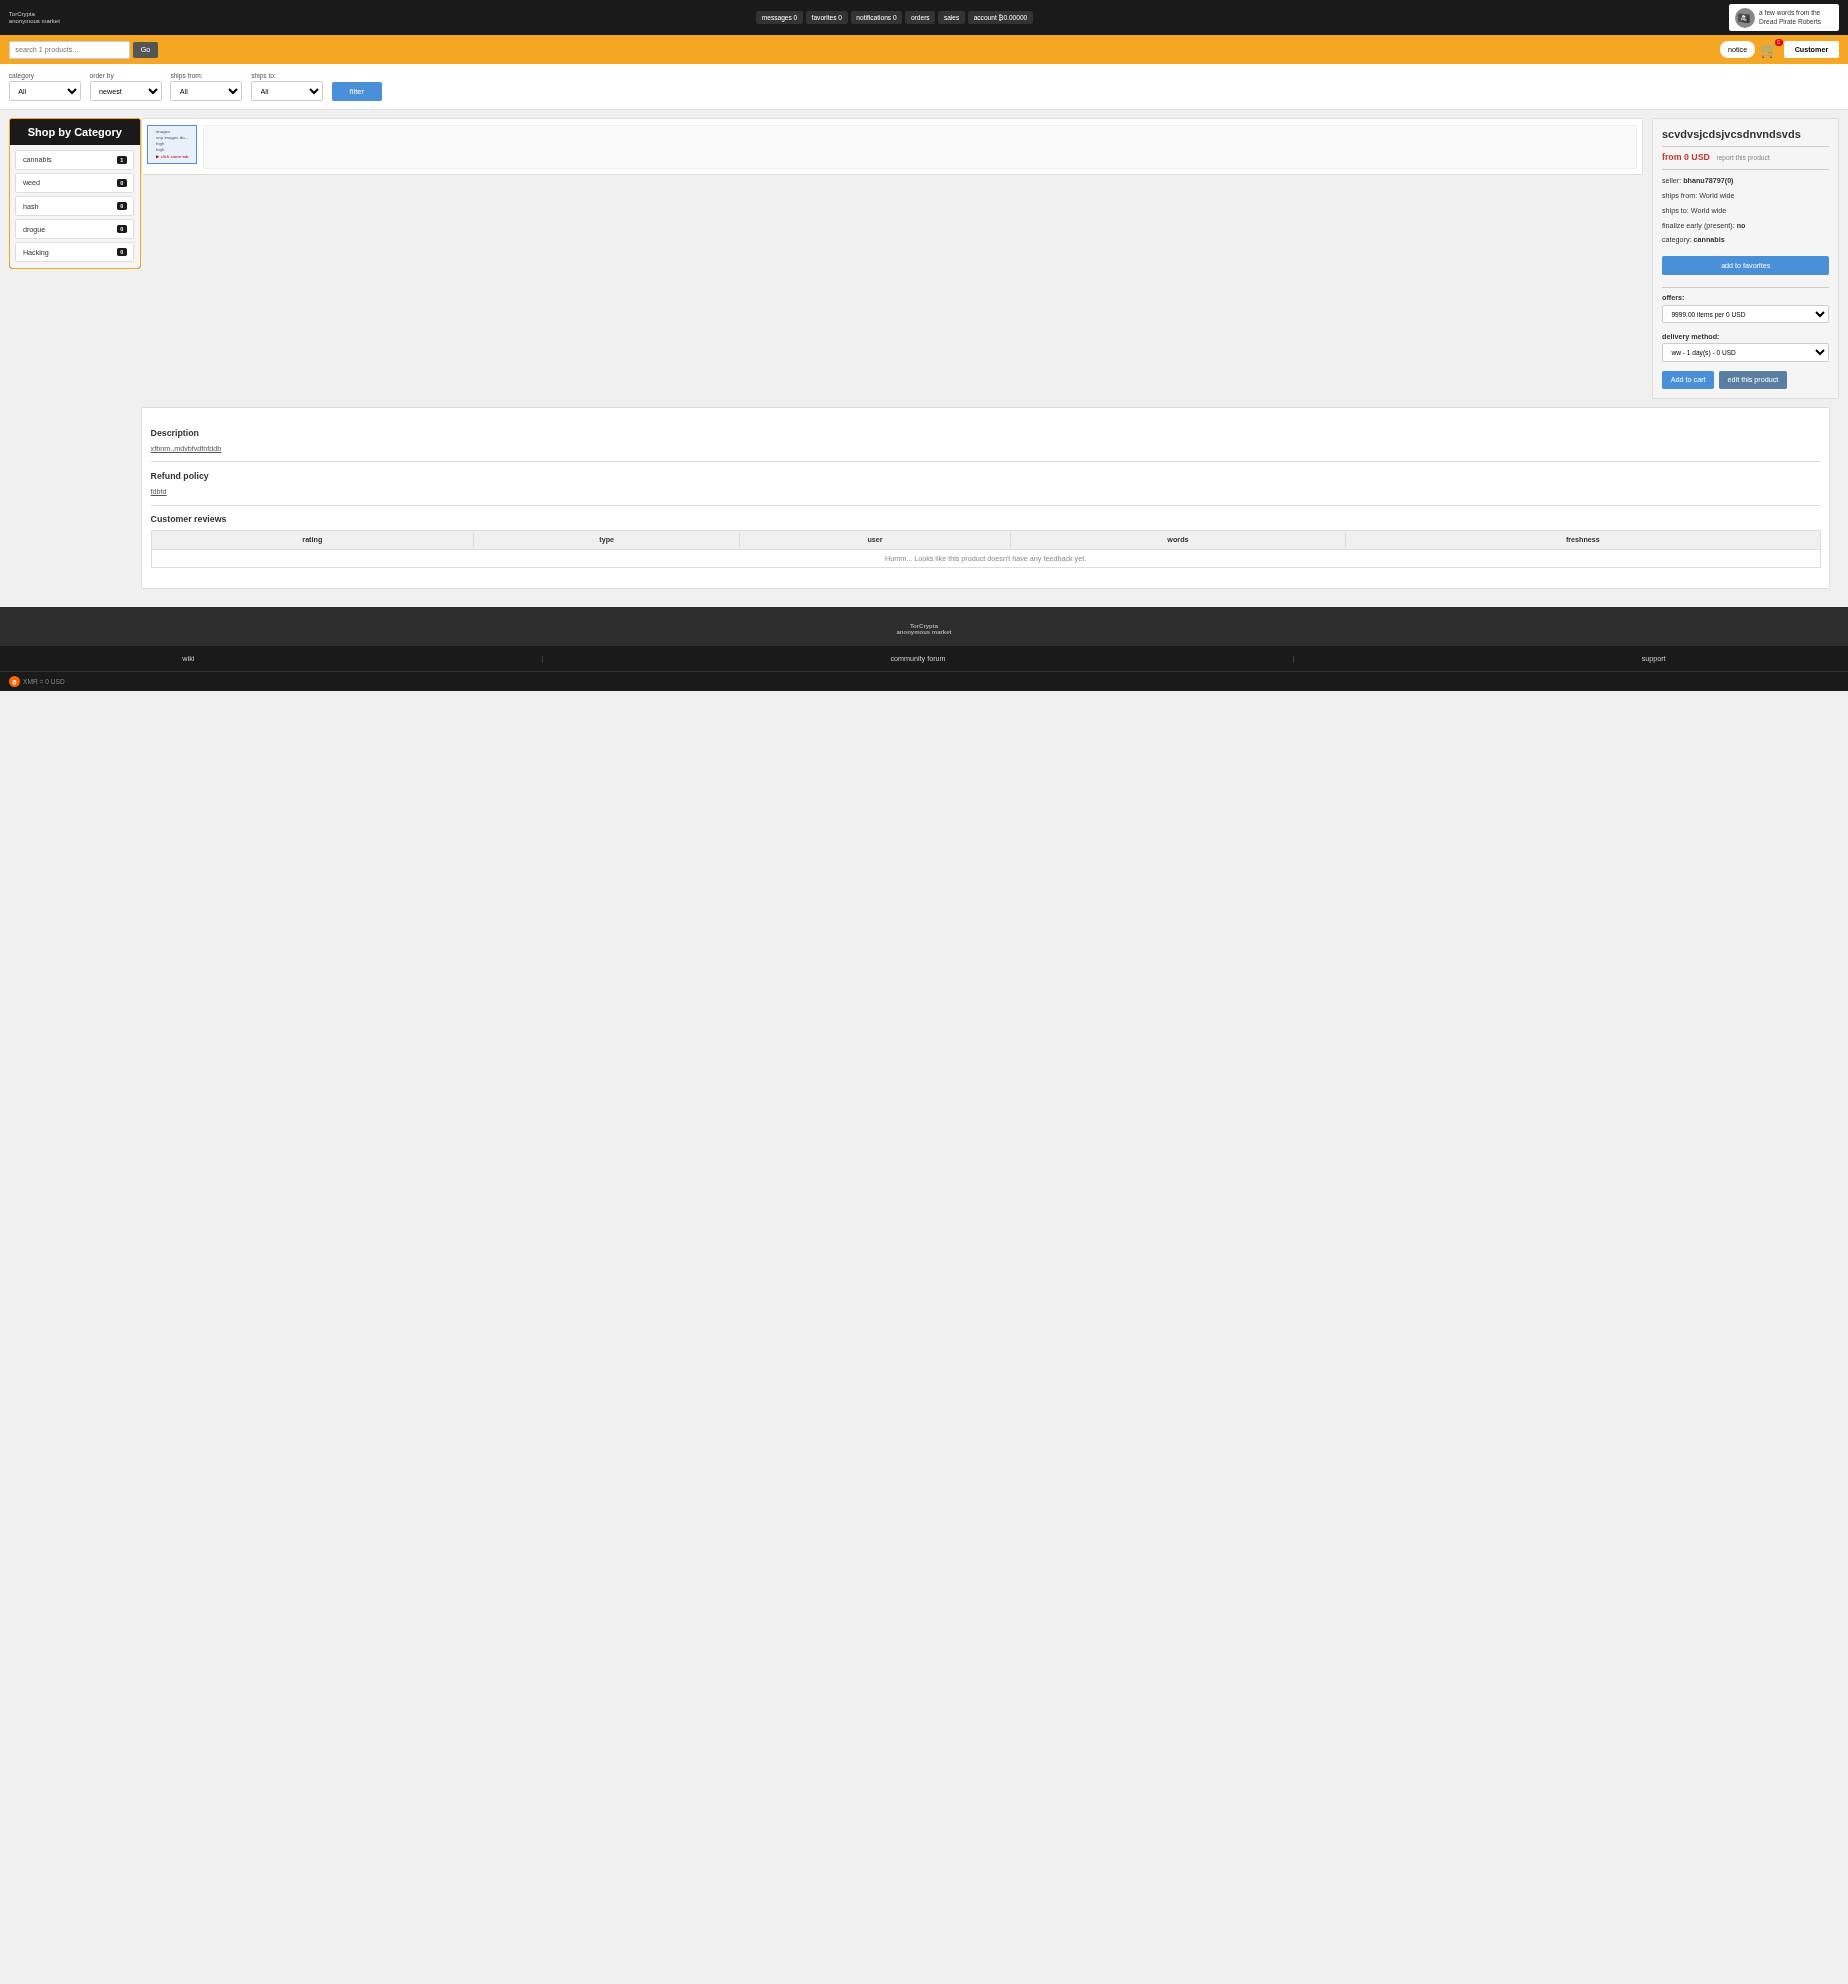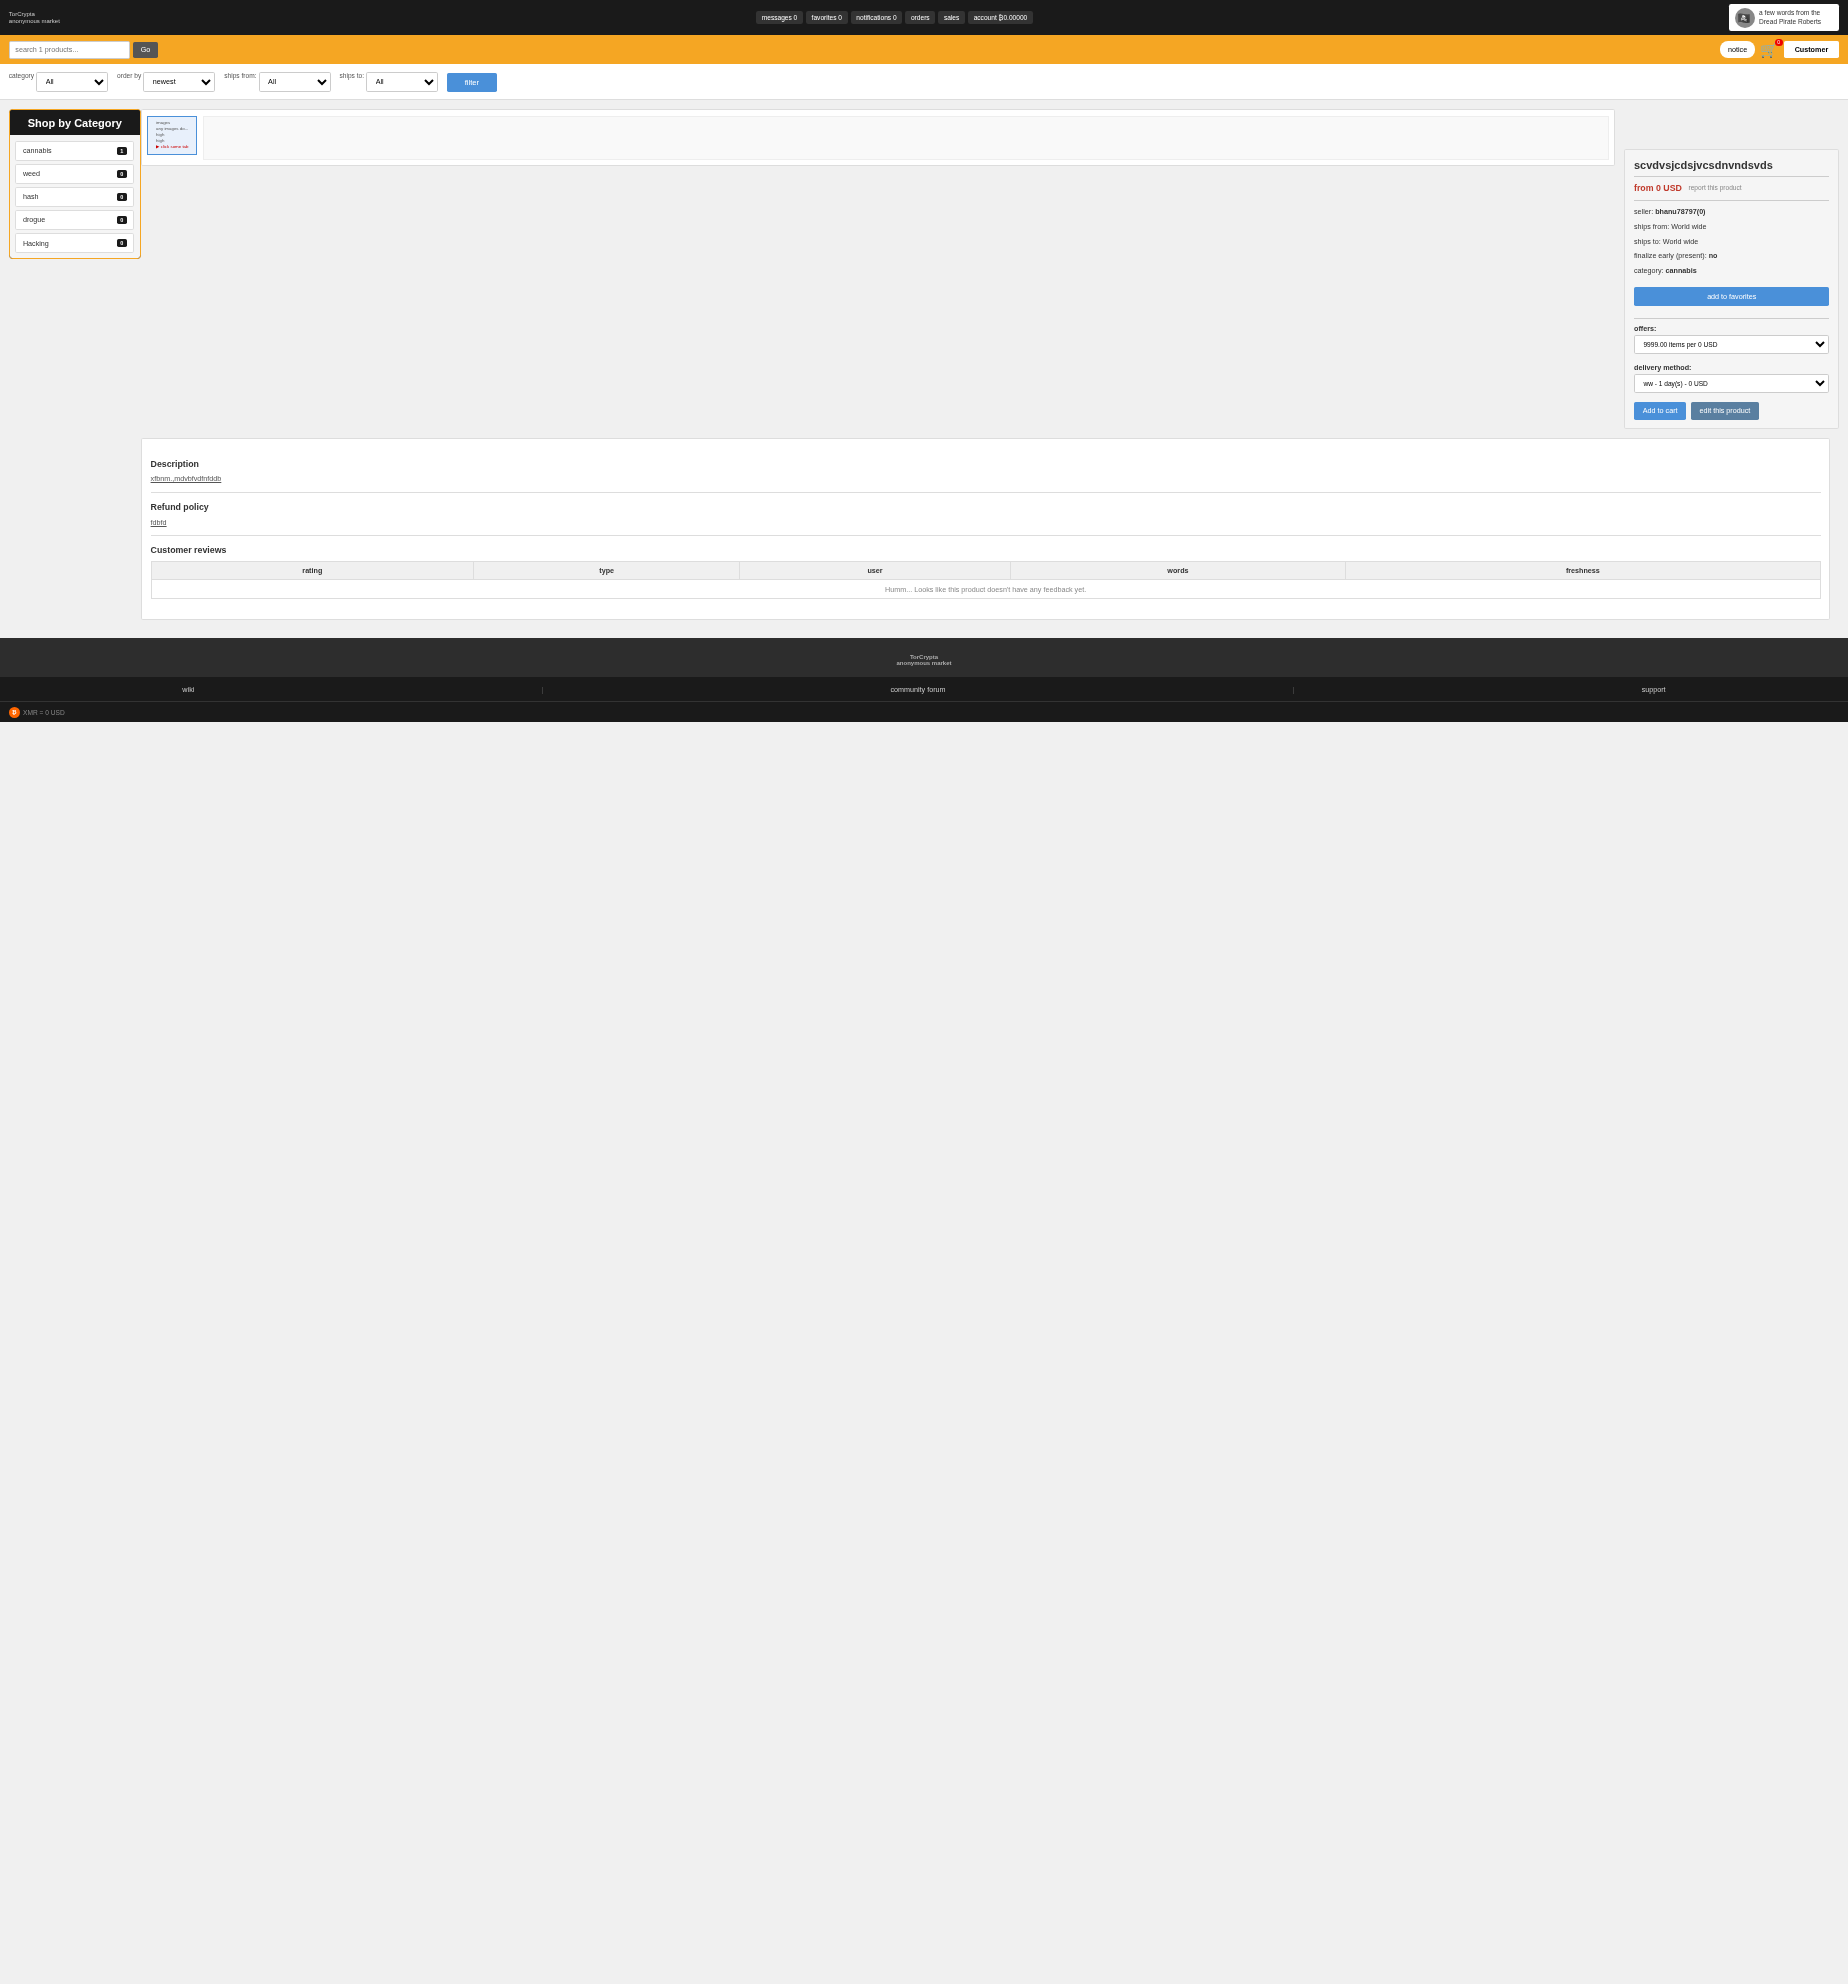--- a/index.html
+++ b/index.html
@@ -124,21 +124,21 @@
 
     
     .filter-bar {
       background: #fff;
       padding: 7.7px 8.8px;
       display: flex;
       align-items: flex-end;
       gap: 8.8px;
       border-bottom: 0.6px solid #ddd;
     }
-    .filter-group { display: flex; flex-direction: row; gap: 2.2px; }
+    .filter-group { display: flex; flex-direction: column; gap: 2.2px; }
     .filter-group label { font-size: 6.6px; color: #555; }
     .filter-select {
       border: 0.6px solid #ccc;
       border-radius: 1.7px;
       padding: 3.3px 13.2px 3.3px 4.4px;
       font-size: 7.2px;
       background: #fff;
       min-width: 72px;
       cursor: pointer;
       appearance: auto;
@@ -238,27 +238,26 @@
       min-height: 44px;
       display: flex;
       align-items: center;
       justify-content: center;
       color: #bbb;
       font-size: 6.6px;
     }
 
     
     .product-info {
-      width: 215px;
+      width: 187px;
       flex-shrink: 0;
       background: #f5f5f5;
       border: 0.6px solid #ddd;
       border-radius: 1.7px;
       padding: 8.8px;
-      margin-top: 40px;
     }
     .product-title {
       font-size: 11px;
       font-weight: bold;
       color: #333;
       margin-bottom: 5.5px;
       word-break: break-all;
     }
     .product-divider {
       border: none;

